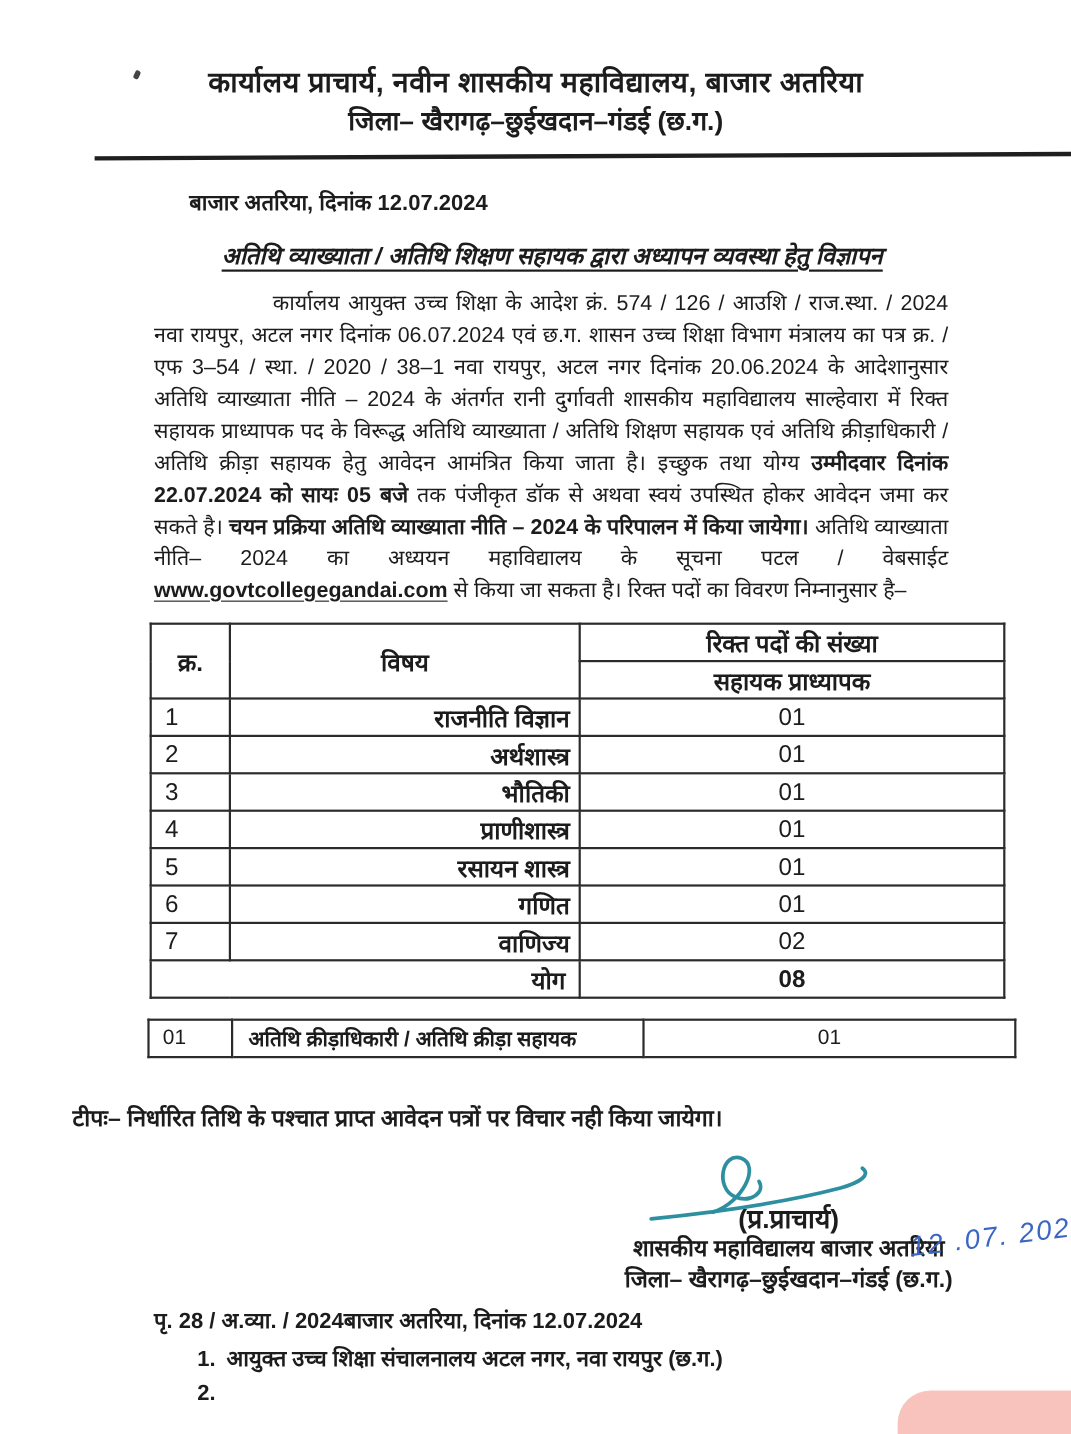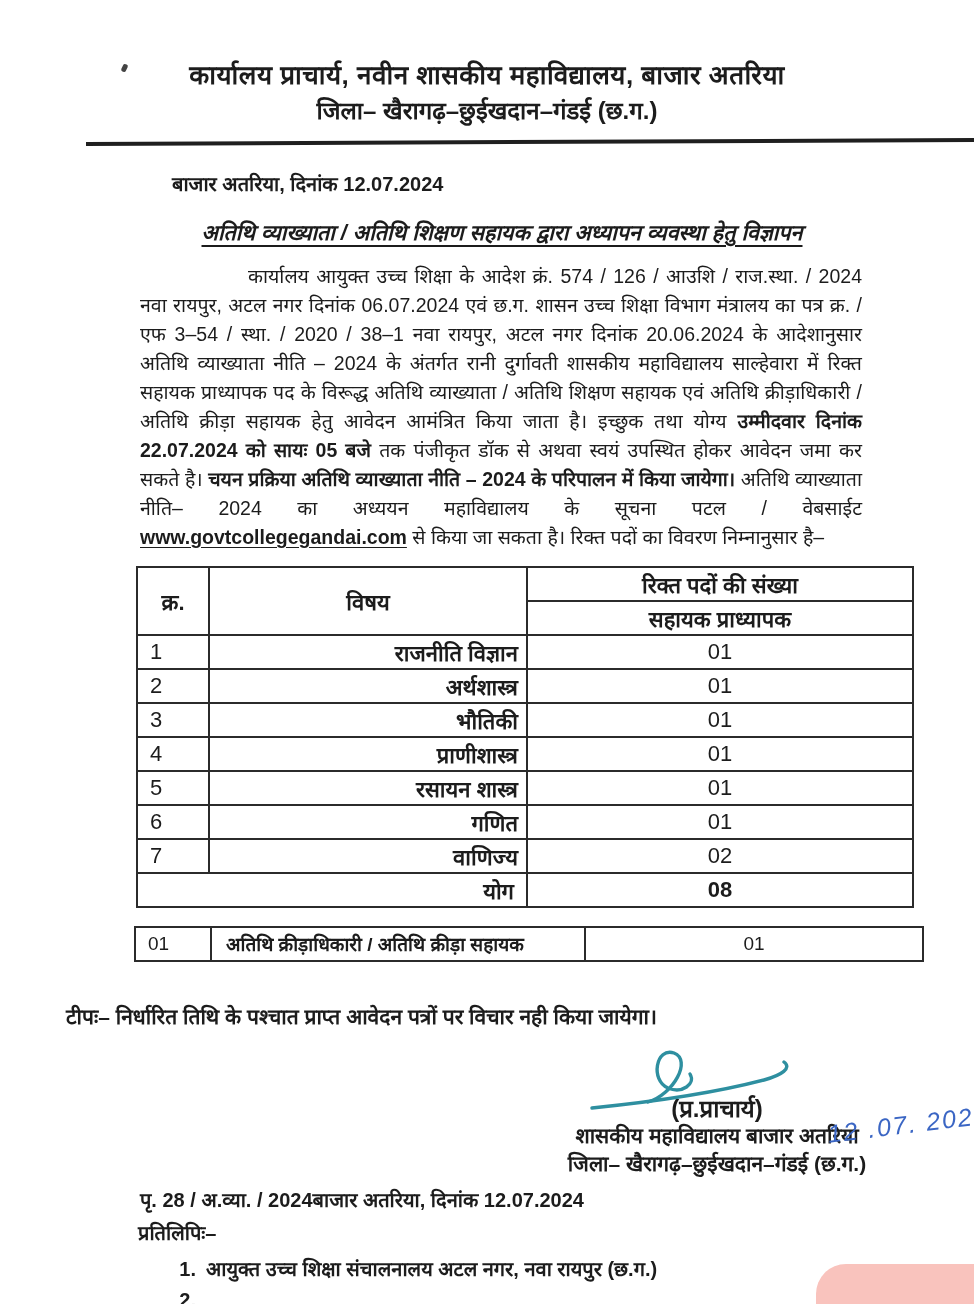--- a/index.html
+++ b/index.html
@@ -201,21 +201,20 @@
     <div class="sig-desig">(प्र.प्राचार्य)</div>
     <div class="sig-college">शासकीय महाविद्यालय बाजार अतरिया</div>
     <div class="sig-district">जिला– खैरागढ़–छुईखदान–गंडई (छ.ग.)</div>
   </div>
 
   <div class="copy-row">
     <span>पृ.   28 / अ.व्या. / 2024</span>
     <span>बाजार अतरिया, दिनांक 12.07.2024</span>
   </div>
 
-  <div class="copy-label">प्रतिलिपिः–</div>
 
   <div class="copy-list">
     <div class="copy-item">
       <span class="num">1.</span>
       <span>आयुक्त उच्च शिक्षा संचालनालय अटल नगर, नवा रायपुर (छ.ग.)</span>
     </div>
     <div class="copy-item">
       <span class="num">2.</span>
     </div>
   </div>

